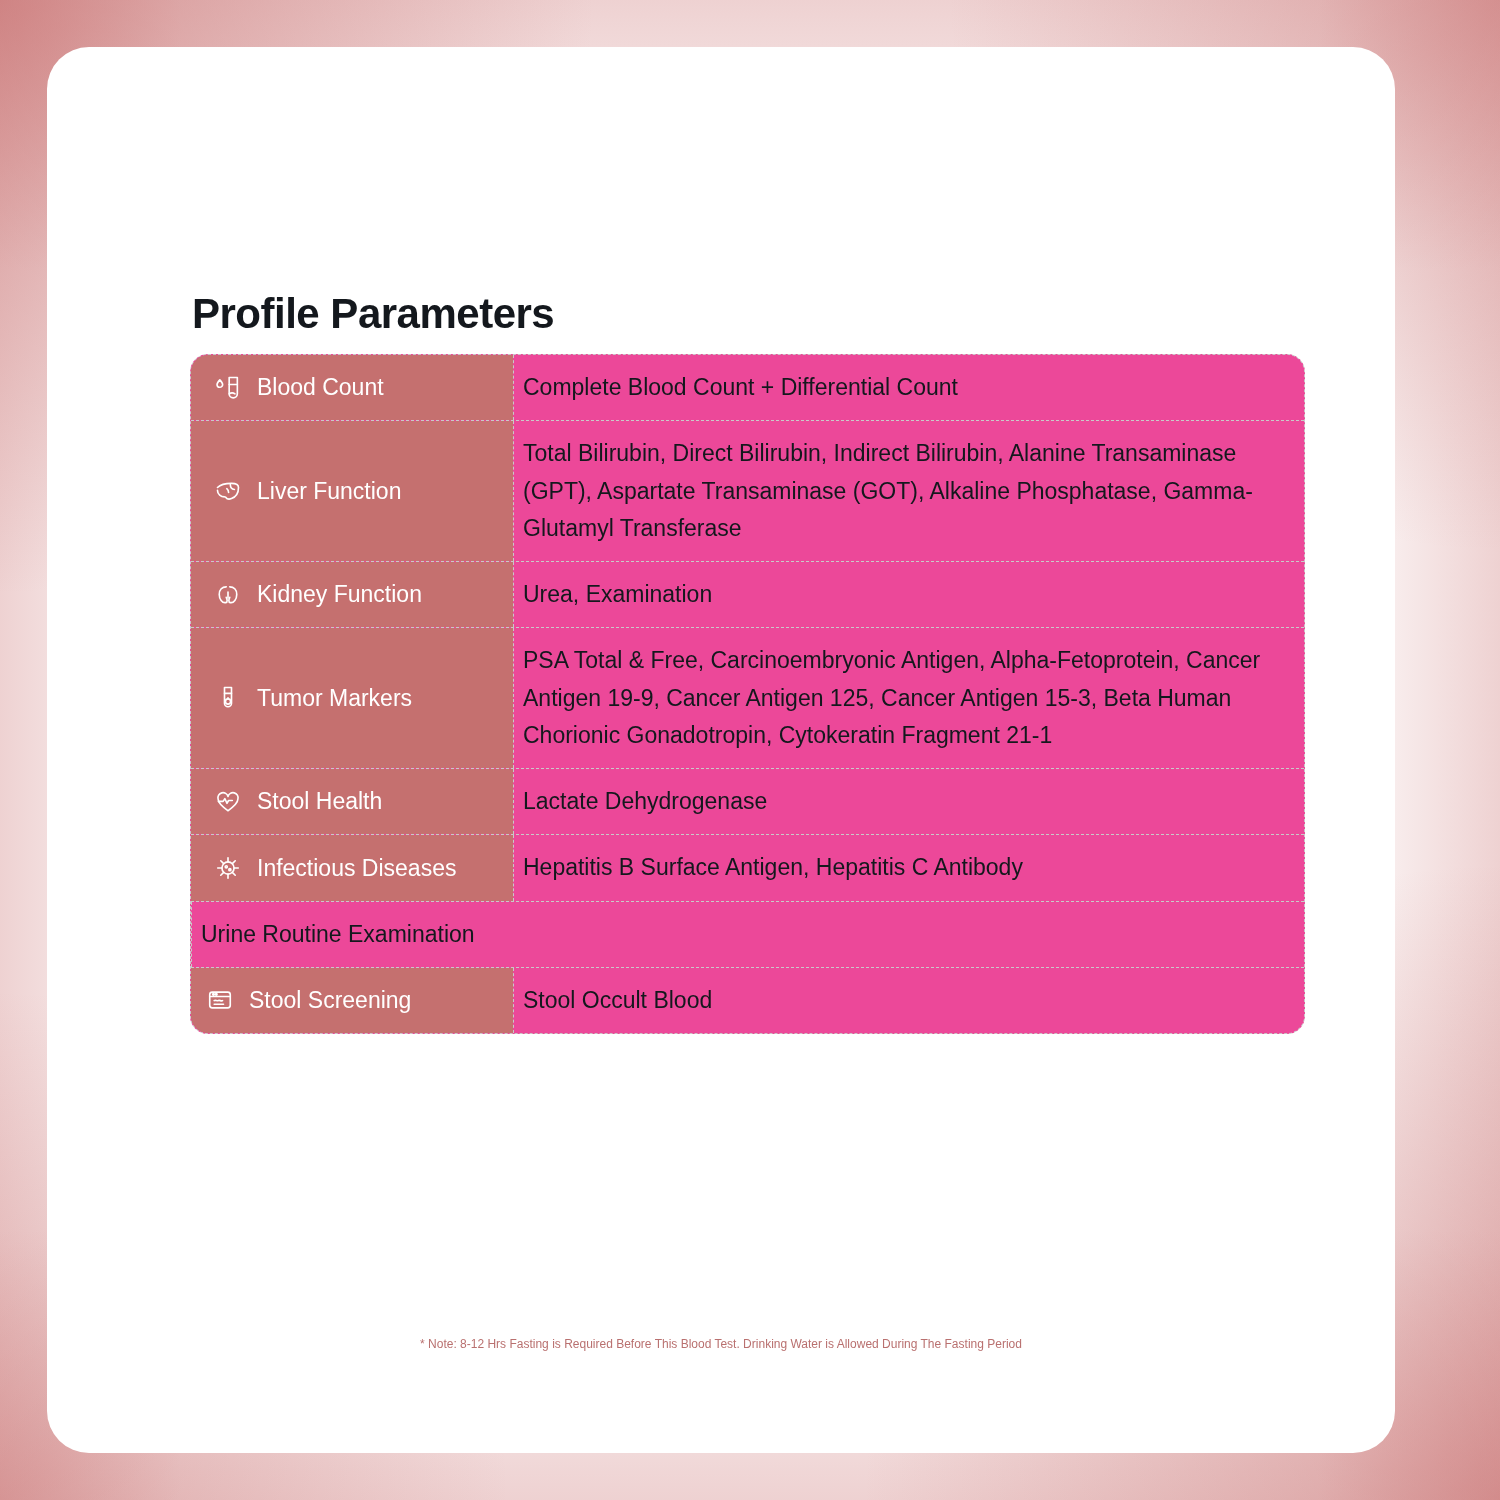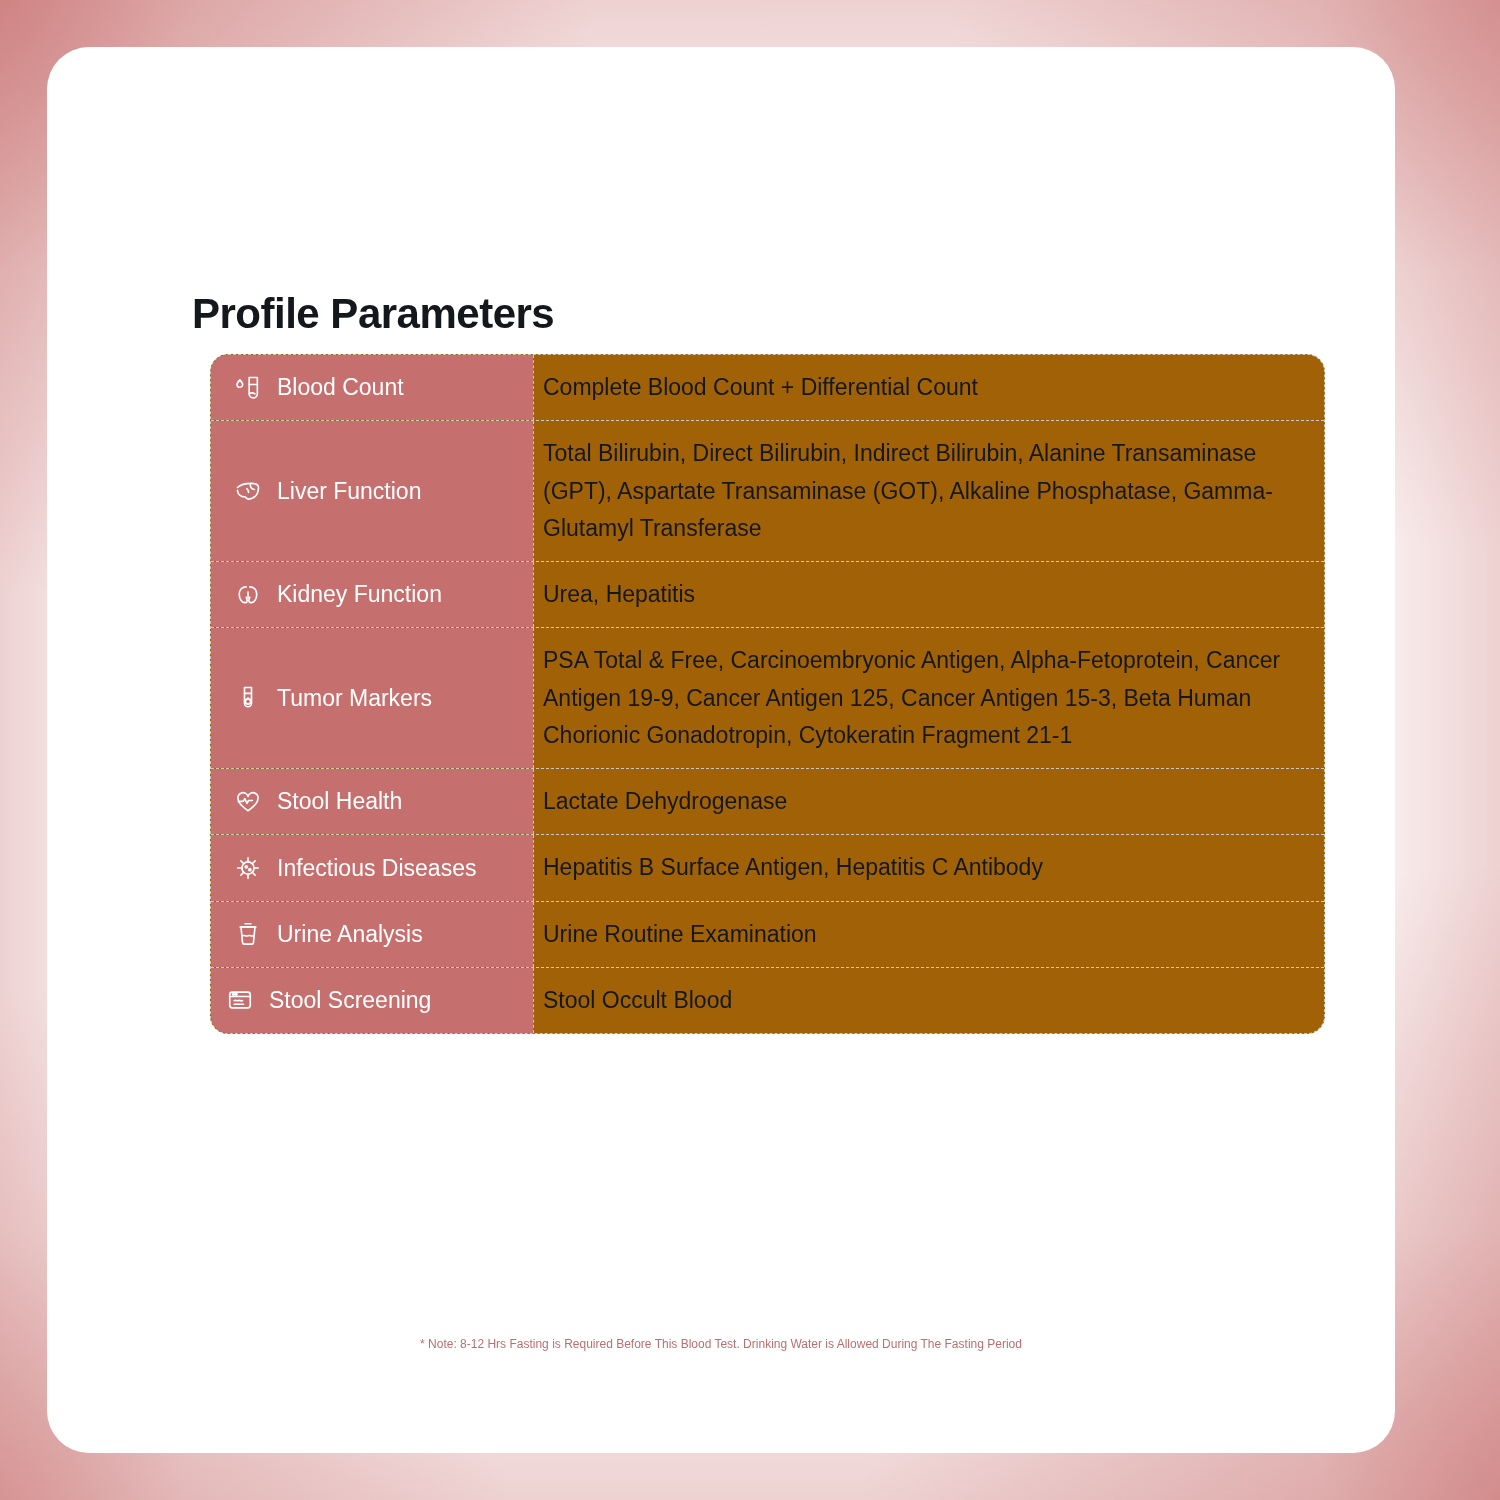--- a/index.html
+++ b/index.html
@@ -49,26 +49,26 @@
     top: 243px;
     font-size: 42px;
     font-weight: bold;
     color: #14181d;
     letter-spacing: -0.5px;
   }
 
   
   #table {
     position: absolute;
-    left: 163px;
+    left: 143px;
     top: 307px;
     width: 1115px;
     border: 1.5px dashed #c9c9c9;
     border-radius: 18px;
-    background: #a16207;
+    background: #ec4899;
   }
 
   .row {
     display: flex;
     align-items: stretch;
     border-bottom: 1.5px dashed #c9c9c9;
     min-height: 60px;
   }
   .row:last-child { border-bottom: none; }
 
@@ -164,21 +164,21 @@
       <div class="cat">
         <span class="icon">
           <svg viewBox="0 0 24 24" fill="none" stroke="#ffffff" stroke-width="1.4" stroke-linecap="round" stroke-linejoin="round">
             <path d="M10.5 5C7 5 4.5 7.5 4.5 11.5S7 19 10 18.5c2-.3 1.2-3 .5-4.5"></path>
             <path d="M13.5 5c3.5 0 6 2.5 6 6.5S17 19 14 18.5c-2-.3-1.2-3-.5-4.5"></path>
             <path d="M12 9.5v5"></path>
           </svg>
         </span>
         <span class="cat-label">Kidney Function</span>
       </div>
-      <div class="desc">Urea, Hepatitis</div>
+      <div class="desc">Urea, Examination</div>
     </div>
 
     <div class="row">
       <div class="cat">
         <span class="icon">
           <svg viewBox="0 0 24 24" fill="none" stroke="#ffffff" stroke-width="1.4" stroke-linecap="round" stroke-linejoin="round">
             <path d="M9 3h6v13.5a3 3 0 0 1-6 0z"></path>
             <path d="M9 8h6"></path>
             <circle cx="12" cy="15" r="2.2"></circle>
             <path d="M12 12.8v-1"></path>
@@ -212,31 +212,20 @@
             <circle cx="10.5" cy="11" r="0.9"></circle>
             <circle cx="13.6" cy="13.4" r="0.9"></circle>
           </svg>
         </span>
         <span class="cat-label">Infectious Diseases</span>
       </div>
       <div class="desc">Hepatitis B Surface Antigen, Hepatitis C Antibody</div>
     </div>
 
     <div class="row">
-      <div class="cat">
-        <span class="icon">
-          <svg viewBox="0 0 24 24" fill="none" stroke="#ffffff" stroke-width="1.4" stroke-linecap="round" stroke-linejoin="round">
-            <path d="M6 6h12l-1.3 13.2a1.6 1.6 0 0 1-1.6 1.5H8.9a1.6 1.6 0 0 1-1.6-1.5z"></path>
-            <path d="M5.2 6h13.6"></path>
-            <path d="M7.2 13.5c1.6-1 3.2 1 4.8 0s3.2 1 4.4 0"></path>
-            <path d="M9.5 3.2h5"></path>
-          </svg>
-        </span>
-        <span class="cat-label">Urine Analysis</span>
-      </div>
       <div class="desc">Urine Routine Examination</div>
     </div>
 
     <div class="row">
       <div class="cat">
         <span class="icon">
           <svg viewBox="0 0 24 24" fill="none" stroke="#ffffff" stroke-width="1.4" stroke-linecap="round" stroke-linejoin="round">
             <rect x="3.2" y="5.2" width="17.6" height="13.6" rx="2.2"></rect>
             <path d="M3.2 9h17.6"></path>
             <path d="M7 12.5c1.2-.8 2.4.6 3.6 0s2.4.8 3.6 0"></path>

